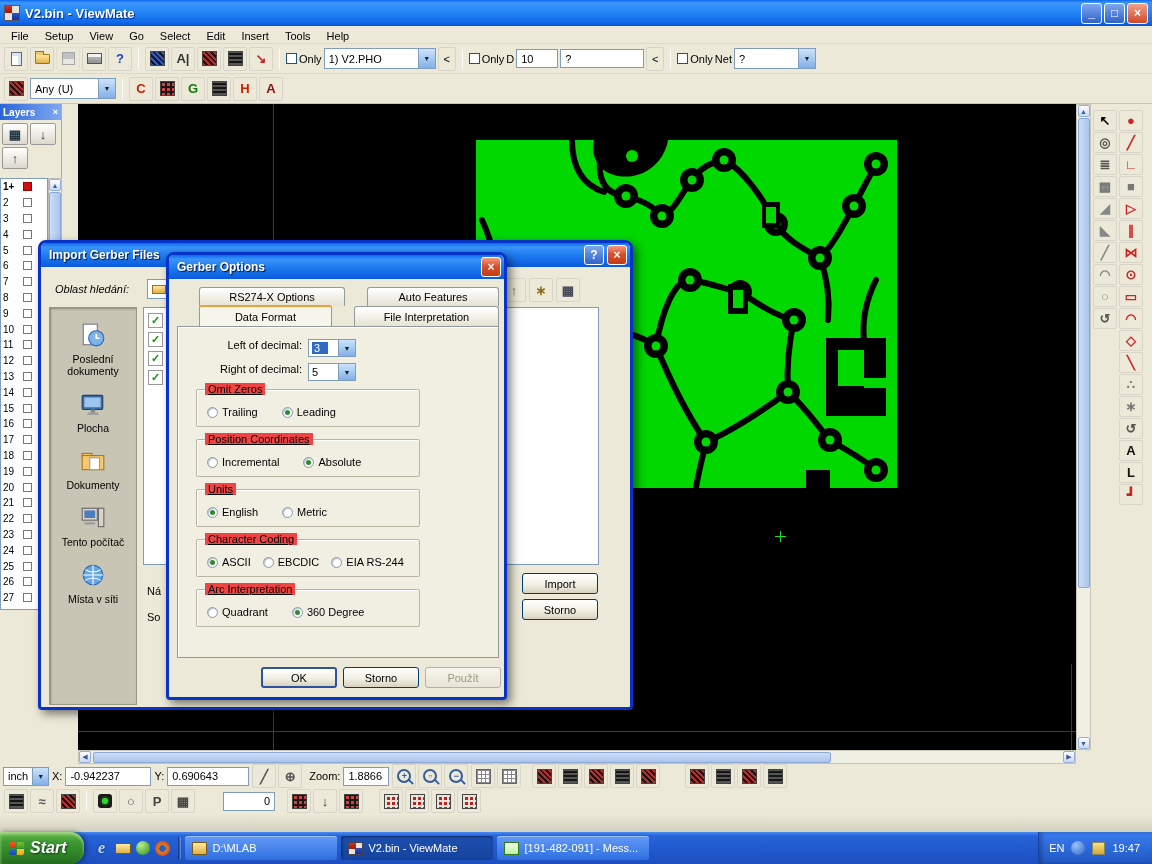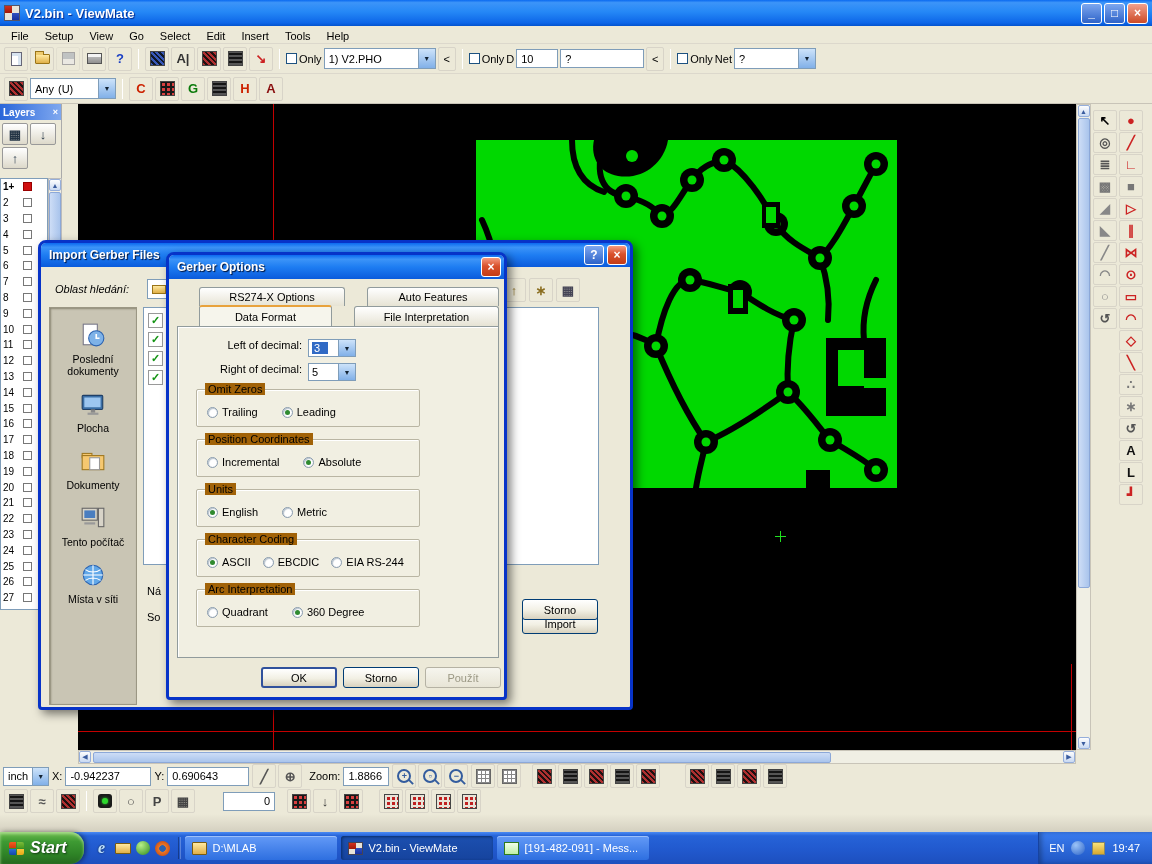--- a/index.html
+++ b/index.html
@@ -136,21 +136,21 @@
   .place{display:flex;flex-direction:column;align-items:center;gap:3px;margin-top:14px;font-size:10.5px;text-align:center;}
   .place-lb{line-height:1.15;}
   #filelist{position:absolute;left:102px;top:40px;width:456px;height:258px;background:#fff;border:1px solid #7F9DB9;
     padding:5px 4px;display:flex;flex-direction:column;gap:4px;}
   .gfile{width:15px;height:15px;border:1px solid #999;background:#fff;color:#159415;font-size:11px;font-weight:bold;
     display:flex;align-items:center;justify-content:center;}
   .fname-label{position:absolute;left:106px;top:318px;}
   .ftype-label{position:absolute;left:106px;top:344px;}
   .xpbtn{position:absolute;width:76px;height:21px;border:1px solid #003C74;border-radius:3px;display:flex;
     align-items:center;justify-content:center;background:linear-gradient(180deg,#FFFFFF,#F2F0E4 55%,#D8D2BE);}
-  #import-btn{left:481px;top:306px;margin-top:40px;}
+  #import-btn{left:481px;top:306px;}
   #cancel-btn{left:481px;top:332px;}
 
   
   .tabs{position:absolute;left:8px;top:8px;width:322px;}
   .tabrow{display:flex;}
   .tab{height:19px;border:1px solid #919B9C;border-bottom:none;border-radius:3px 3px 0 0;display:flex;
     align-items:center;justify-content:center;background:linear-gradient(180deg,#FFFFFF,#E6E3D4);margin-left:22px;}
   .tr1 .tab:nth-child(1){width:167px;}
   .tr1 .tab:nth-child(2){width:151px;}
   .tr2 .tab{height:20px;}
@@ -158,21 +158,21 @@
   .tr2 .tab:nth-child(2){width:166px;}
   .tab.active{background:#F6F5EC;border-top:2px solid #E8A23C;font-weight:bold? ;position:relative;z-index:2;height:21px;margin-top:-1px;}
   #gpanel{position:absolute;left:8px;top:47px;width:322px;height:332px;border:1px solid #919B9C;background:#F1EFE2;
     box-shadow:inset 1px 1px 0 #fff;}
   .drow{position:absolute;left:0;width:100%;display:flex;align-items:flex-start;}
   .drow .dlabel{display:inline-block;width:124px;text-align:right;}
   .dcombo{width:48px;height:18px;margin-left:6px;background:#fff;border:1px solid #7F9DB9;display:inline-flex;align-items:center;padding-left:3px;}
   .selhl{background:#316AC5;color:#fff;padding:0 8px 0 2px;}
   .group{position:absolute;left:18px;width:224px;height:38px;border:1px solid #B9B5A3;border-radius:2px;
     box-shadow:inset 1px 1px 0 #fff;}
-  .glabel{position:absolute;top:-7px;left:8px;background:#a16207;padding:0 3px;}
+  .glabel{position:absolute;top:-7px;left:8px;background:#ef4444;padding:0 3px;text-decoration:underline;}
   .opts{display:flex;align-items:center;height:100%;padding:8px 0 0 10px;gap:24px;}
   .opts.tight{gap:12px;}
   .opt{display:inline-flex;align-items:center;gap:4px;}
   .rad{width:11px;height:11px;border-radius:50%;border:1px solid #8A9CAE;background:radial-gradient(#fff 55%,#DDE4EA);
     box-shadow:inset 1px 1px 1px #B9C4CE;position:relative;}
   .rad.on::after{content:"";position:absolute;left:2px;top:2px;width:5px;height:5px;border-radius:50%;background:#2F8A2F;}
   .gbtns{position:absolute;left:0;top:388px;width:100%;height:24px;}
   .gbtns .xpbtn{top:0;}
   #ok-btn{left:92px;border:2px solid #30519C;}
   #storno-btn{left:174px;}

